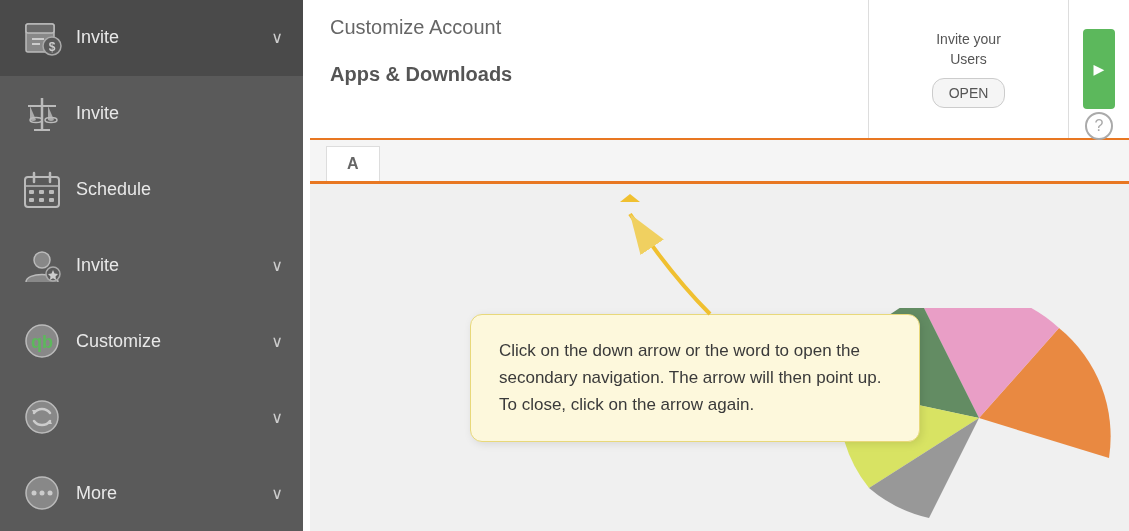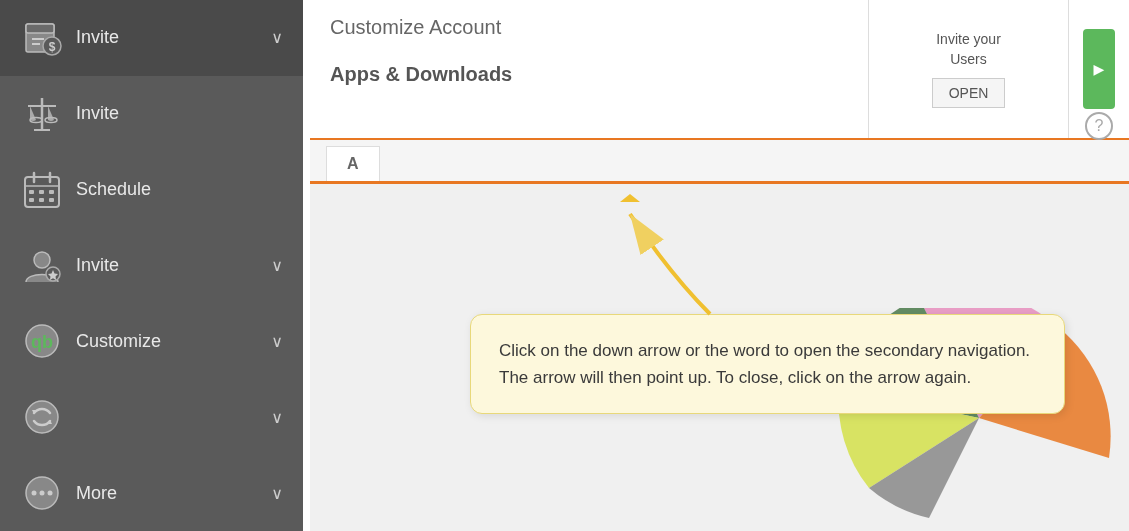--- a/index.html
+++ b/index.html
@@ -64,21 +64,21 @@
       flex: 1;
       background: #f0f0f0;
       position: relative;
       overflow: hidden;
       margin-left: 7px;
     }
 
     .open-btn {
       background: #f5f5f5;
       border: 1px solid #ccc;
-      border-radius: 0;
+      border-radius: 12px;
       padding: 6px 16px;
       font-size: 14px;
       color: #555;
       cursor: pointer;
     }
 
     .green-btn {
       background: #5cb85c;
       border: none;
       border-radius: 4px;
@@ -90,21 +90,21 @@
 
     
     .callout {
       position: absolute;
       left: 160px;
       top: 130px;
       background: #fdf8dc;
       border: 1px solid #e8d87a;
       border-radius: 12px;
       padding: 22px 28px;
-      width: 595px;
+      width: 450px;
       font-size: 17px;
       line-height: 1.6;
       color: #3a3a3a;
       z-index: 10;
       box-shadow: 2px 2px 8px rgba(0,0,0,0.1);
     }
 
     
     .arrow-wrap {
       position: absolute;

